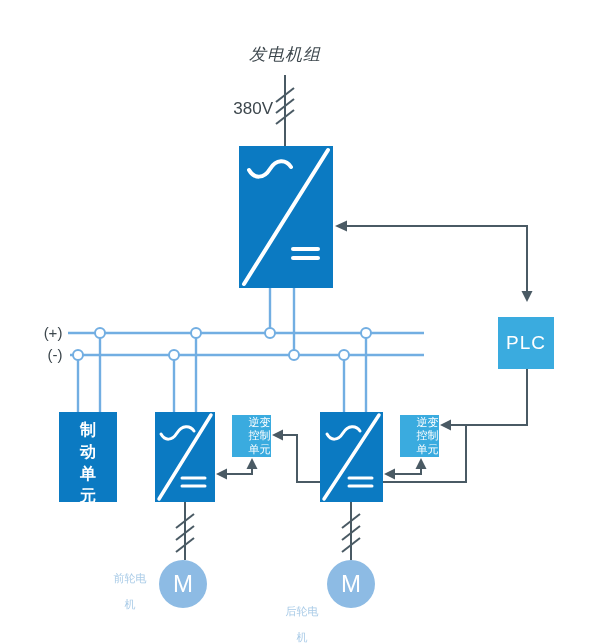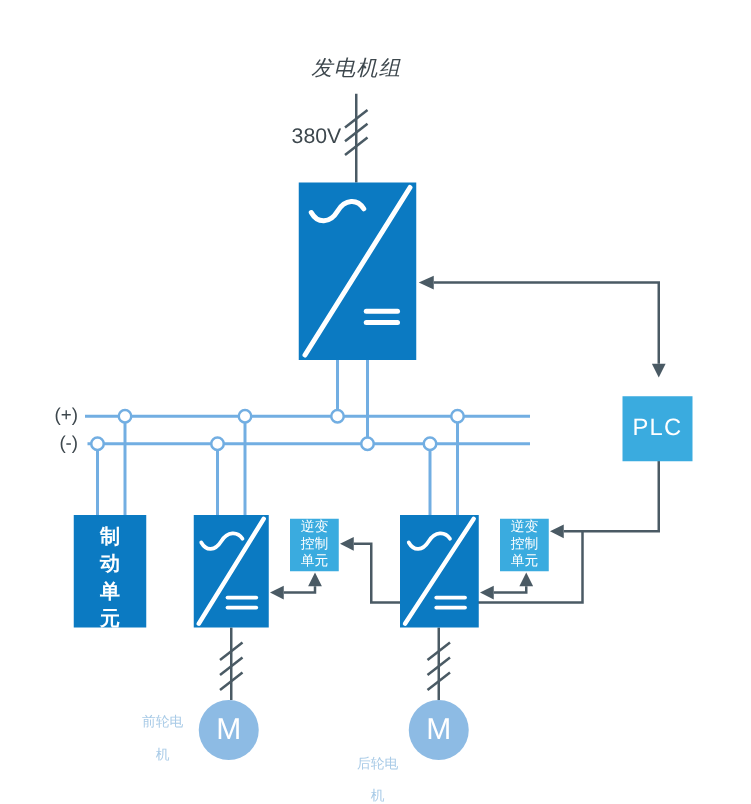--- a/index.html
+++ b/index.html
@@ -22,21 +22,21 @@
   .lightblue-box{background:var(--secondary);}
   .glyph{stroke:#ffffff;fill:none;stroke-linecap:round;}
   .gen-label{font-size:17px;letter-spacing:1px;text-align:center;}
   .gen-voltage{font-size:17px;text-align:right;margin-top:46px;}
   .bus-label{font-size:15px;text-align:center;}
   .plc-box{display:flex;align-items:center;justify-content:center;
     color:#fff;font-size:19px;letter-spacing:1px;}
   .brake-box{display:flex;align-items:flex-start;justify-content:center;}
   .brake-box .stack{width:17px;word-break:break-all;color:#fff;font-size:16px;
     font-weight:600;line-height:22px;text-align:center;margin-top:11px;}
-  .ctrl-box{display:flex;align-items:center;justify-content:center;}
+  .ctrl-box{display:flex;align-items:center;justify-content:flex-end;}
   .ctrl-box .stack{width:23px;word-break:break-all;color:#fff;font-size:11px;
     line-height:13.5px;text-align:center;}
   .motor-circle{width:48px;height:48px;border-radius:50%;background:var(--motor_fill);
     display:flex;align-items:center;justify-content:center;color:#fff;font-size:24px;}
   .motor-label{color:var(--motor_label);font-size:11px;display:flex;justify-content:center;}
   .motor-label .stack{width:34px;word-break:break-all;line-height:26px;text-align:center;}
 </style>
 </head>
 <body>
 

